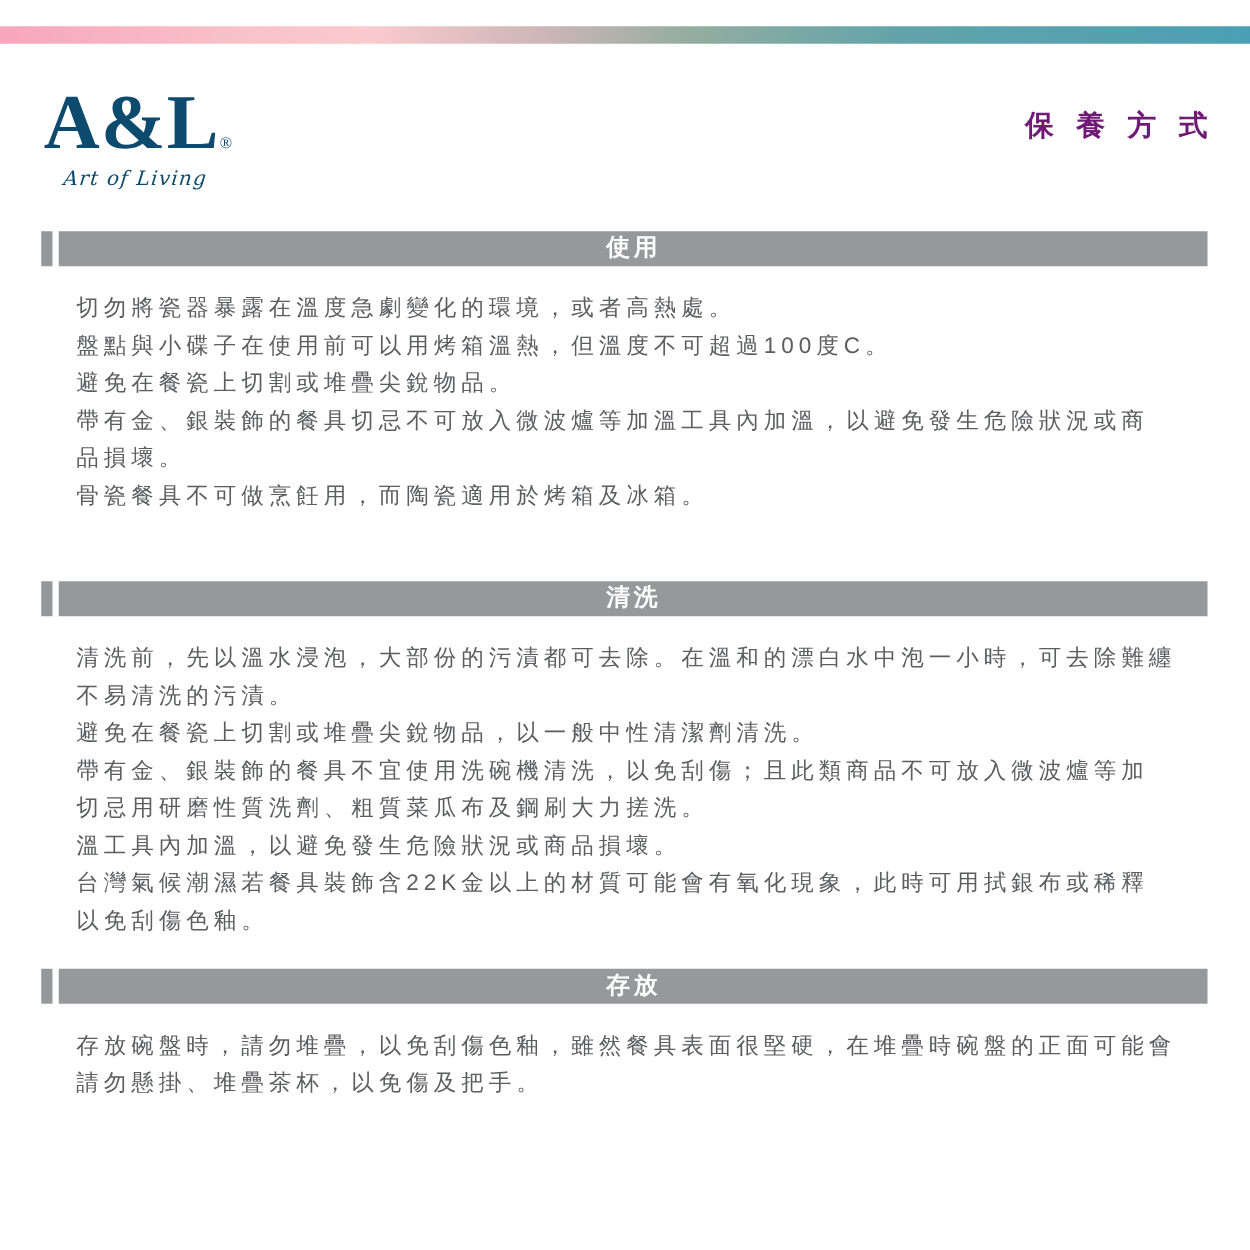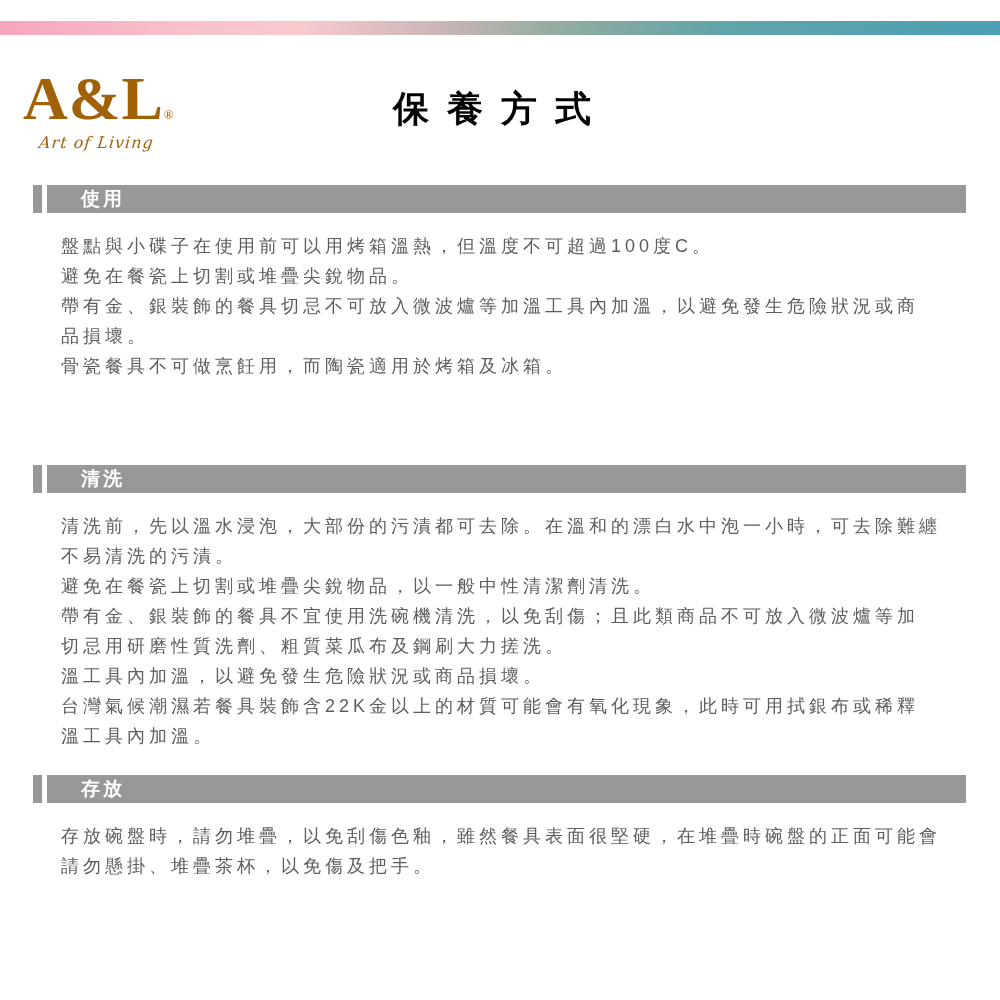--- a/index.html
+++ b/index.html
@@ -11,21 +11,21 @@
 
   
   .gradient-bar {
     position:absolute; top:21px; left:0; width:1000px; height:14px;
     background:linear-gradient(90deg,
       #f7a6bd 0%, #f8c3c9 20%, #f9cacd 30%, #cbb5b6 44%,
       #95ada0 55%, #62a4aa 72%, #4b9fb4 100%);
   }
 
   
-  .logo { position:absolute; left:23px; top:66px; color:#a16207; }
+  .logo { position:absolute; left:35px; top:66px; color:#0c4a6e; }
   .logo-main {
     font-family:"Liberation Serif", serif; font-weight:bold;
     font-size:62px; line-height:1.05; letter-spacing:1px;
   }
   .logo-reg {
     font-family:"Liberation Serif", serif; font-size:13px;
     font-weight:normal; vertical-align:baseline;
   }
   .logo-tagline {
     font-family:"DejaVu Serif", serif; font-style:italic;
@@ -33,36 +33,37 @@
     transform:skewX(-6deg);
   }
 
   
   .title-block { position:absolute; top:78px; left:0; width:984px; text-align:center; }
   .title-en {
     font-family:"DejaVu Serif", serif; font-style:italic;
     font-size:40px; color:#9c9da1; line-height:1.1;
   }
   .title-zh {
-    margin-top:7px; font-size:36px; font-weight:bold;
-    color:#000000; letter-spacing:18px; text-indent:18px;
+    margin-top:7px; font-size:23px; font-weight:bold;
+    color:#701a75; letter-spacing:18px; text-indent:18px;
     font-family:"Liberation Serif", serif;
+    text-align:right;
   }
 
   
   .section { position:absolute; left:0; width:1000px; }
   .section-header { position:absolute; top:0; left:33px; right:34px; height:28px; }
   .header-square {
     position:absolute; left:0; top:0; width:9px; height:28px; background:#97989a;
   }
   .header-bar {
     position:absolute; left:14px; right:0; top:0; height:28px;
     background:#97989a; color:#ffffff;
     font-weight:bold; font-size:19px; line-height:28px;
-    padding-left:34px; letter-spacing:3px; box-sizing:border-box;
+    padding-left:1px; letter-spacing:3px; box-sizing:border-box;text-align:center;
   }
   .section-body { position:absolute; top:46px; left:61px; }
   .body-line {
     height:30px; line-height:30px; font-size:18px;
     color:#5c5d5f; letter-spacing:4px; white-space:nowrap;
   }
 </style>
 </head>
 <body>
 
@@ -77,41 +78,42 @@
   <div class="title-zh">保養方式</div>
 </div>
 
 <div id="sections">
     <div class="section" style="top: 185px;">
       <div class="section-header">
         <div class="header-square"></div>
         <div class="header-bar">使用</div>
       </div>
       <div class="section-body">
+        <div class="body-line">切勿將瓷器暴露在溫度急劇變化的環境，或者高熱處。</div>
         <div class="body-line">盤點與小碟子在使用前可以用烤箱溫熱，但溫度不可超過100度C。</div>
         <div class="body-line">避免在餐瓷上切割或堆疊尖銳物品。</div>
         <div class="body-line">帶有金、銀裝飾的餐具切忌不可放入微波爐等加溫工具內加溫，以避免發生危險狀況或商</div>
         <div class="body-line">品損壞。</div>
         <div class="body-line">骨瓷餐具不可做烹飪用，而陶瓷適用於烤箱及冰箱。</div>
       </div>
     </div>
     <div class="section" style="top: 465px;">
       <div class="section-header">
         <div class="header-square"></div>
         <div class="header-bar">清洗</div>
       </div>
       <div class="section-body">
         <div class="body-line">清洗前，先以溫水浸泡，大部份的污漬都可去除。在溫和的漂白水中泡一小時，可去除難纏</div>
         <div class="body-line">不易清洗的污漬。</div>
         <div class="body-line">避免在餐瓷上切割或堆疊尖銳物品，以一般中性清潔劑清洗。</div>
         <div class="body-line">帶有金、銀裝飾的餐具不宜使用洗碗機清洗，以免刮傷；且此類商品不可放入微波爐等加</div>
         <div class="body-line">切忌用研磨性質洗劑、粗質菜瓜布及鋼刷大力搓洗。</div>
         <div class="body-line">溫工具內加溫，以避免發生危險狀況或商品損壞。</div>
         <div class="body-line">台灣氣候潮濕若餐具裝飾含22K金以上的材質可能會有氧化現象，此時可用拭銀布或稀釋</div>
-        <div class="body-line">溫工具內加溫。</div>
+        <div class="body-line">以免刮傷色釉。</div>
       </div>
     </div>
     <div class="section" style="top: 775px;">
       <div class="section-header">
         <div class="header-square"></div>
         <div class="header-bar">存放</div>
       </div>
       <div class="section-body">
         <div class="body-line">存放碗盤時，請勿堆疊，以免刮傷色釉，雖然餐具表面很堅硬，在堆疊時碗盤的正面可能會</div>
         <div class="body-line">請勿懸掛、堆疊茶杯，以免傷及把手。</div>

